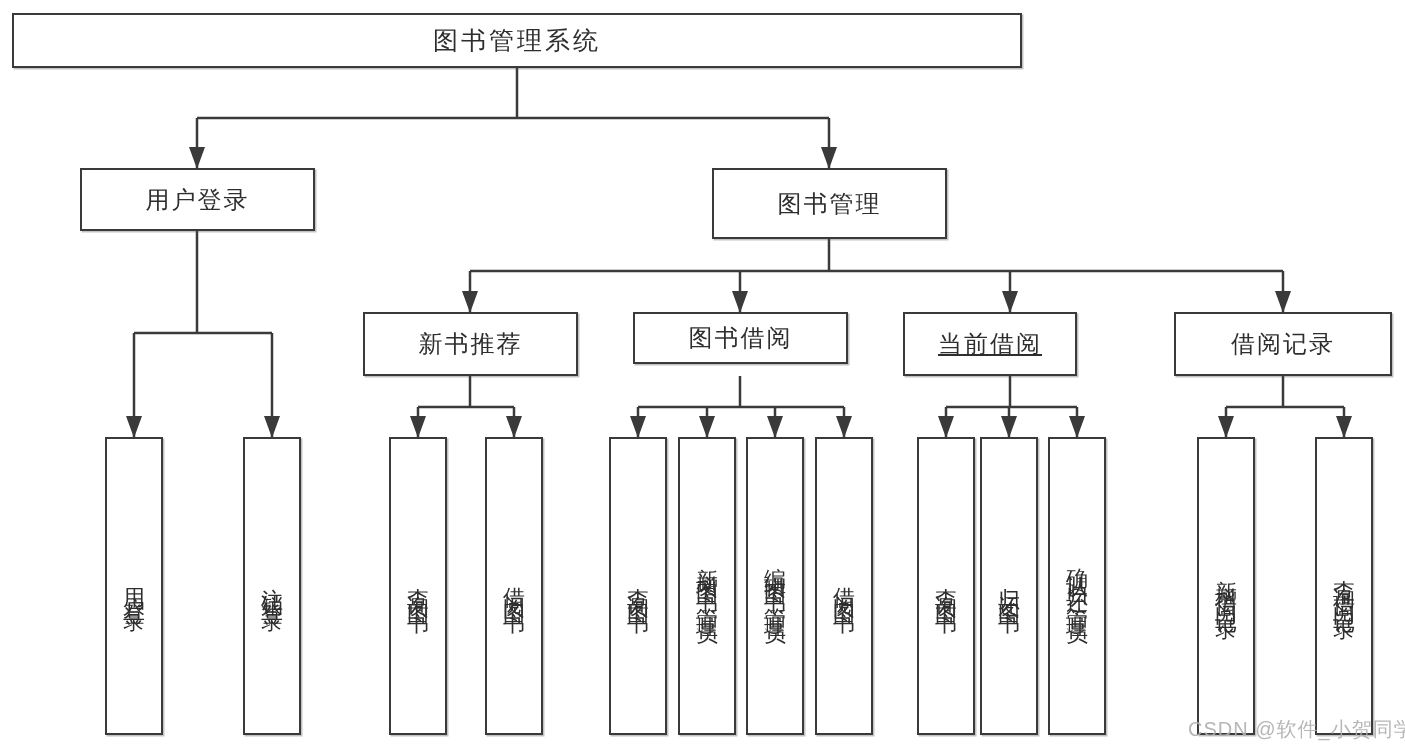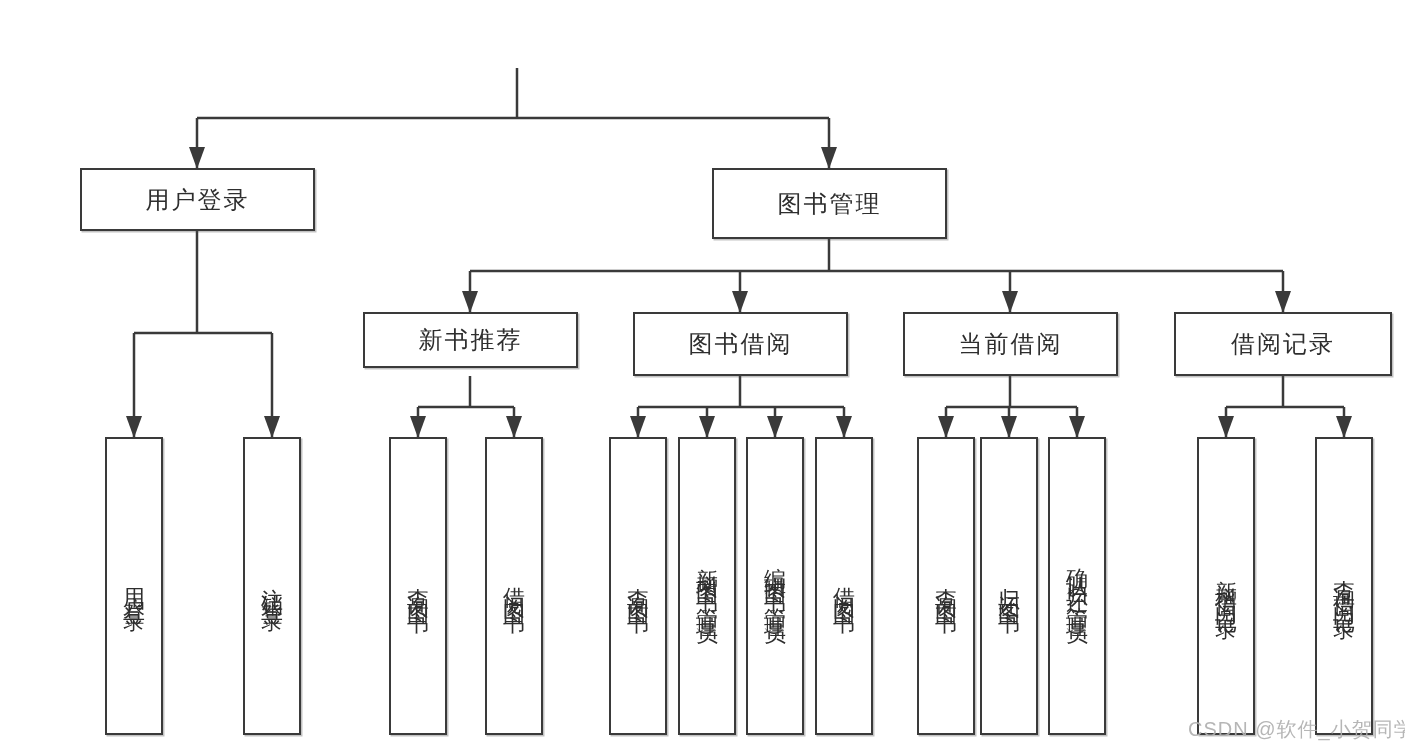--- a/index.html
+++ b/index.html
@@ -109,35 +109,38 @@
       <line x1="775" y1="407" x2="775" y2="437" marker-end="url(#ah)"></line>
       <line x1="844" y1="407" x2="844" y2="437" marker-end="url(#ah)"></line>
       <line x1="946" y1="407" x2="946" y2="437" marker-end="url(#ah)"></line>
       <line x1="1009" y1="407" x2="1009" y2="437" marker-end="url(#ah)"></line>
       <line x1="1077" y1="407" x2="1077" y2="437" marker-end="url(#ah)"></line>
       <line x1="1226" y1="407" x2="1226" y2="437" marker-end="url(#ah)"></line>
       <line x1="1344" y1="407" x2="1344" y2="437" marker-end="url(#ah)"></line>
     </g>
   </svg>
 
+  <div class="box hbox rootbox" style="left:12px; top:13px; width:1010px; height:55px;">
+    <span>图书管理系统</span>
+  </div>
 
   <div class="box hbox" style="left:80px; top:168px; width:235px; height:63px;">
     <span>用户登录</span>
   </div>
   <div class="box hbox" style="left:712px; top:168px; width:235px; height:71px;">
     <span>图书管理</span>
   </div>
 
-  <div class="box hbox" style="left:363px; top:312px; width:215px; height:56px;">
+  <div class="box hbox" style="left:363px; top:312px; width:215px; height:64px;">
     <span>新书推荐</span>
   </div>
-  <div class="box hbox" style="left:633px; top:312px; width:215px; height:64px;">
+  <div class="box hbox" style="left:633px; top:312px; width:215px; height:52px;">
     <span>图书借阅</span>
   </div>
-  <div class="box hbox" style="left:903px; top:312px; width:215px; height:64px;">
+  <div class="box hbox" style="left:903px; top:312px; width:174px; height:64px;text-decoration:underline;">
     <span>当前借阅</span>
   </div>
   <div class="box hbox" style="left:1174px; top:312px; width:218px; height:64px;">
     <span>借阅记录</span>
   </div>
 
   <div class="box leaf" style="left:105px;">
     <span class="vtext">用户登录</span>
   </div>
   <div class="box leaf" style="left:243px;">

